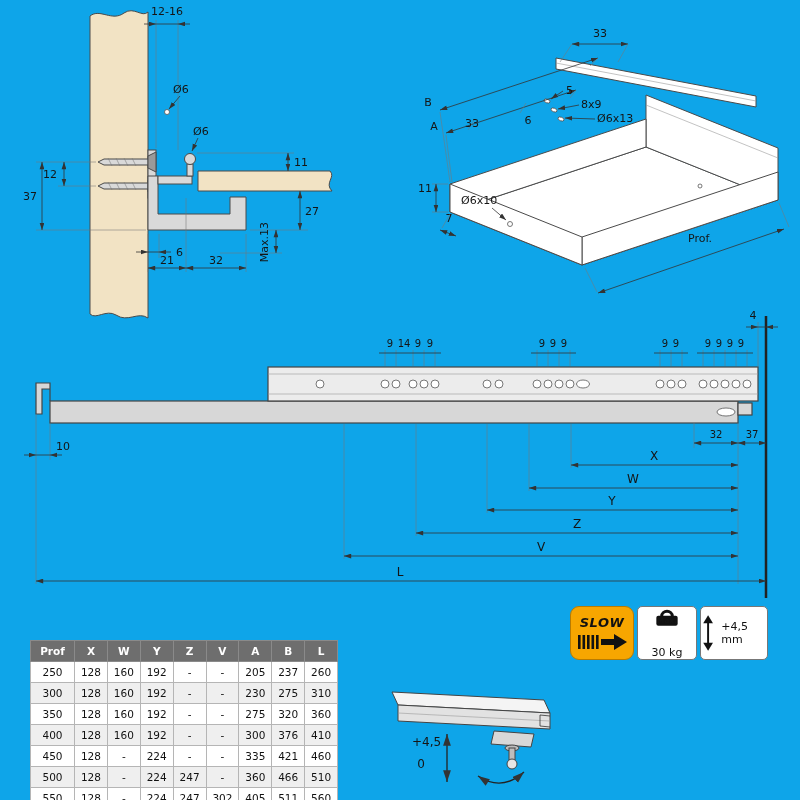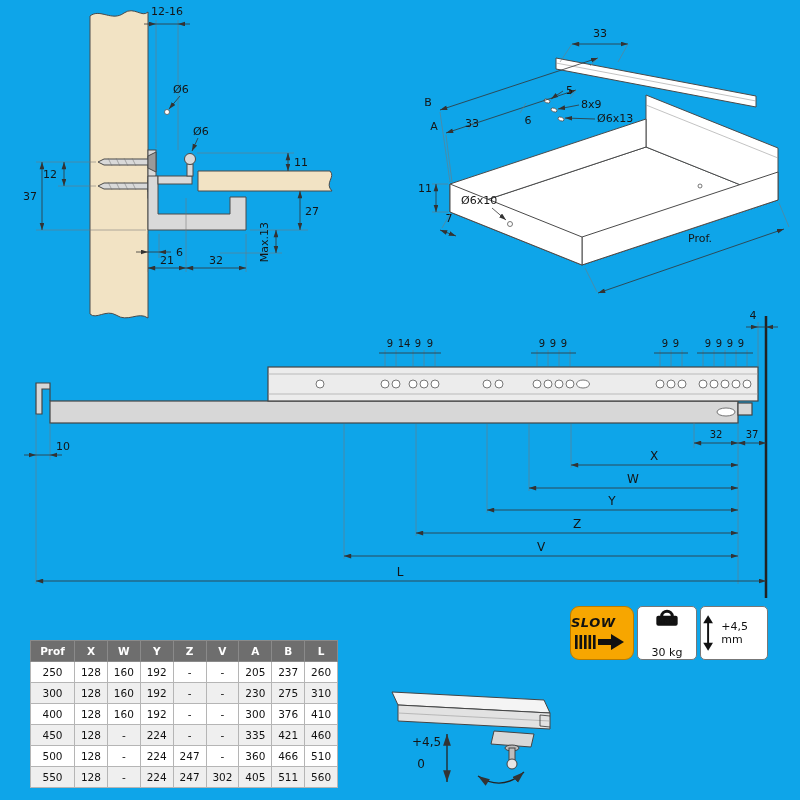--- a/index.html
+++ b/index.html
@@ -23,21 +23,21 @@
   .table-wrap{position:absolute;left:30px;top:640px;width:308px;}
   table{border-collapse:collapse;width:100%;font-size:10.5px;table-layout:fixed;}
   th{background:#6e6e6e;color:#fff;font-weight:bold;border:1px solid #8a8a8a;padding:4px 0;}
   th:first-child{width:43px;}
   td{border:1px solid #b5b5b5;text-align:center;padding:4px 0;background:#fff;}
   tbody tr:nth-child(even) td{background:#efefef;}
 
   
   .icons{position:absolute;left:570px;top:606px;display:flex;gap:3px;align-items:stretch;}
   .slow-badge{width:64px;height:54px;background:#f7a600;border:1px solid #b97b00;border-radius:9px;
-              display:flex;flex-direction:column;align-items:flex-start;justify-content:center;gap:2px;box-sizing:border-box;}
+              display:flex;flex-direction:column;align-items:center;justify-content:center;gap:2px;box-sizing:border-box;}
   .slow-text{font-weight:bold;font-style:italic;font-size:13px;color:#111;letter-spacing:.5px;}
   .icon-box{width:60px;height:54px;border:1px solid #777;border-radius:5px;background:#fff;box-sizing:border-box;
             display:flex;flex-direction:column;align-items:center;justify-content:center;gap:8px;}
   .weight-text{font-size:11px;margin-top:11px;}
   .adjust-box{width:68px;flex-direction:row;gap:6px;}
   .adjust-text{font-size:11px;}
 </style>
 </head>
 <body>
 
@@ -361,20 +361,31 @@
             <td>128</td>
             <td>160</td>
             <td>192</td>
             <td>-</td>
             <td>-</td>
             <td>230</td>
             <td>275</td>
             <td>310</td>
           </tr>
           <tr>
+            <td>350</td>
+            <td>128</td>
+            <td>160</td>
+            <td>192</td>
+            <td>-</td>
+            <td>-</td>
+            <td>275</td>
+            <td>320</td>
+            <td>360</td>
+          </tr>
+          <tr>
             <td>400</td>
             <td>128</td>
             <td>160</td>
             <td>192</td>
             <td>-</td>
             <td>-</td>
             <td>300</td>
             <td>376</td>
             <td>410</td>
           </tr>

